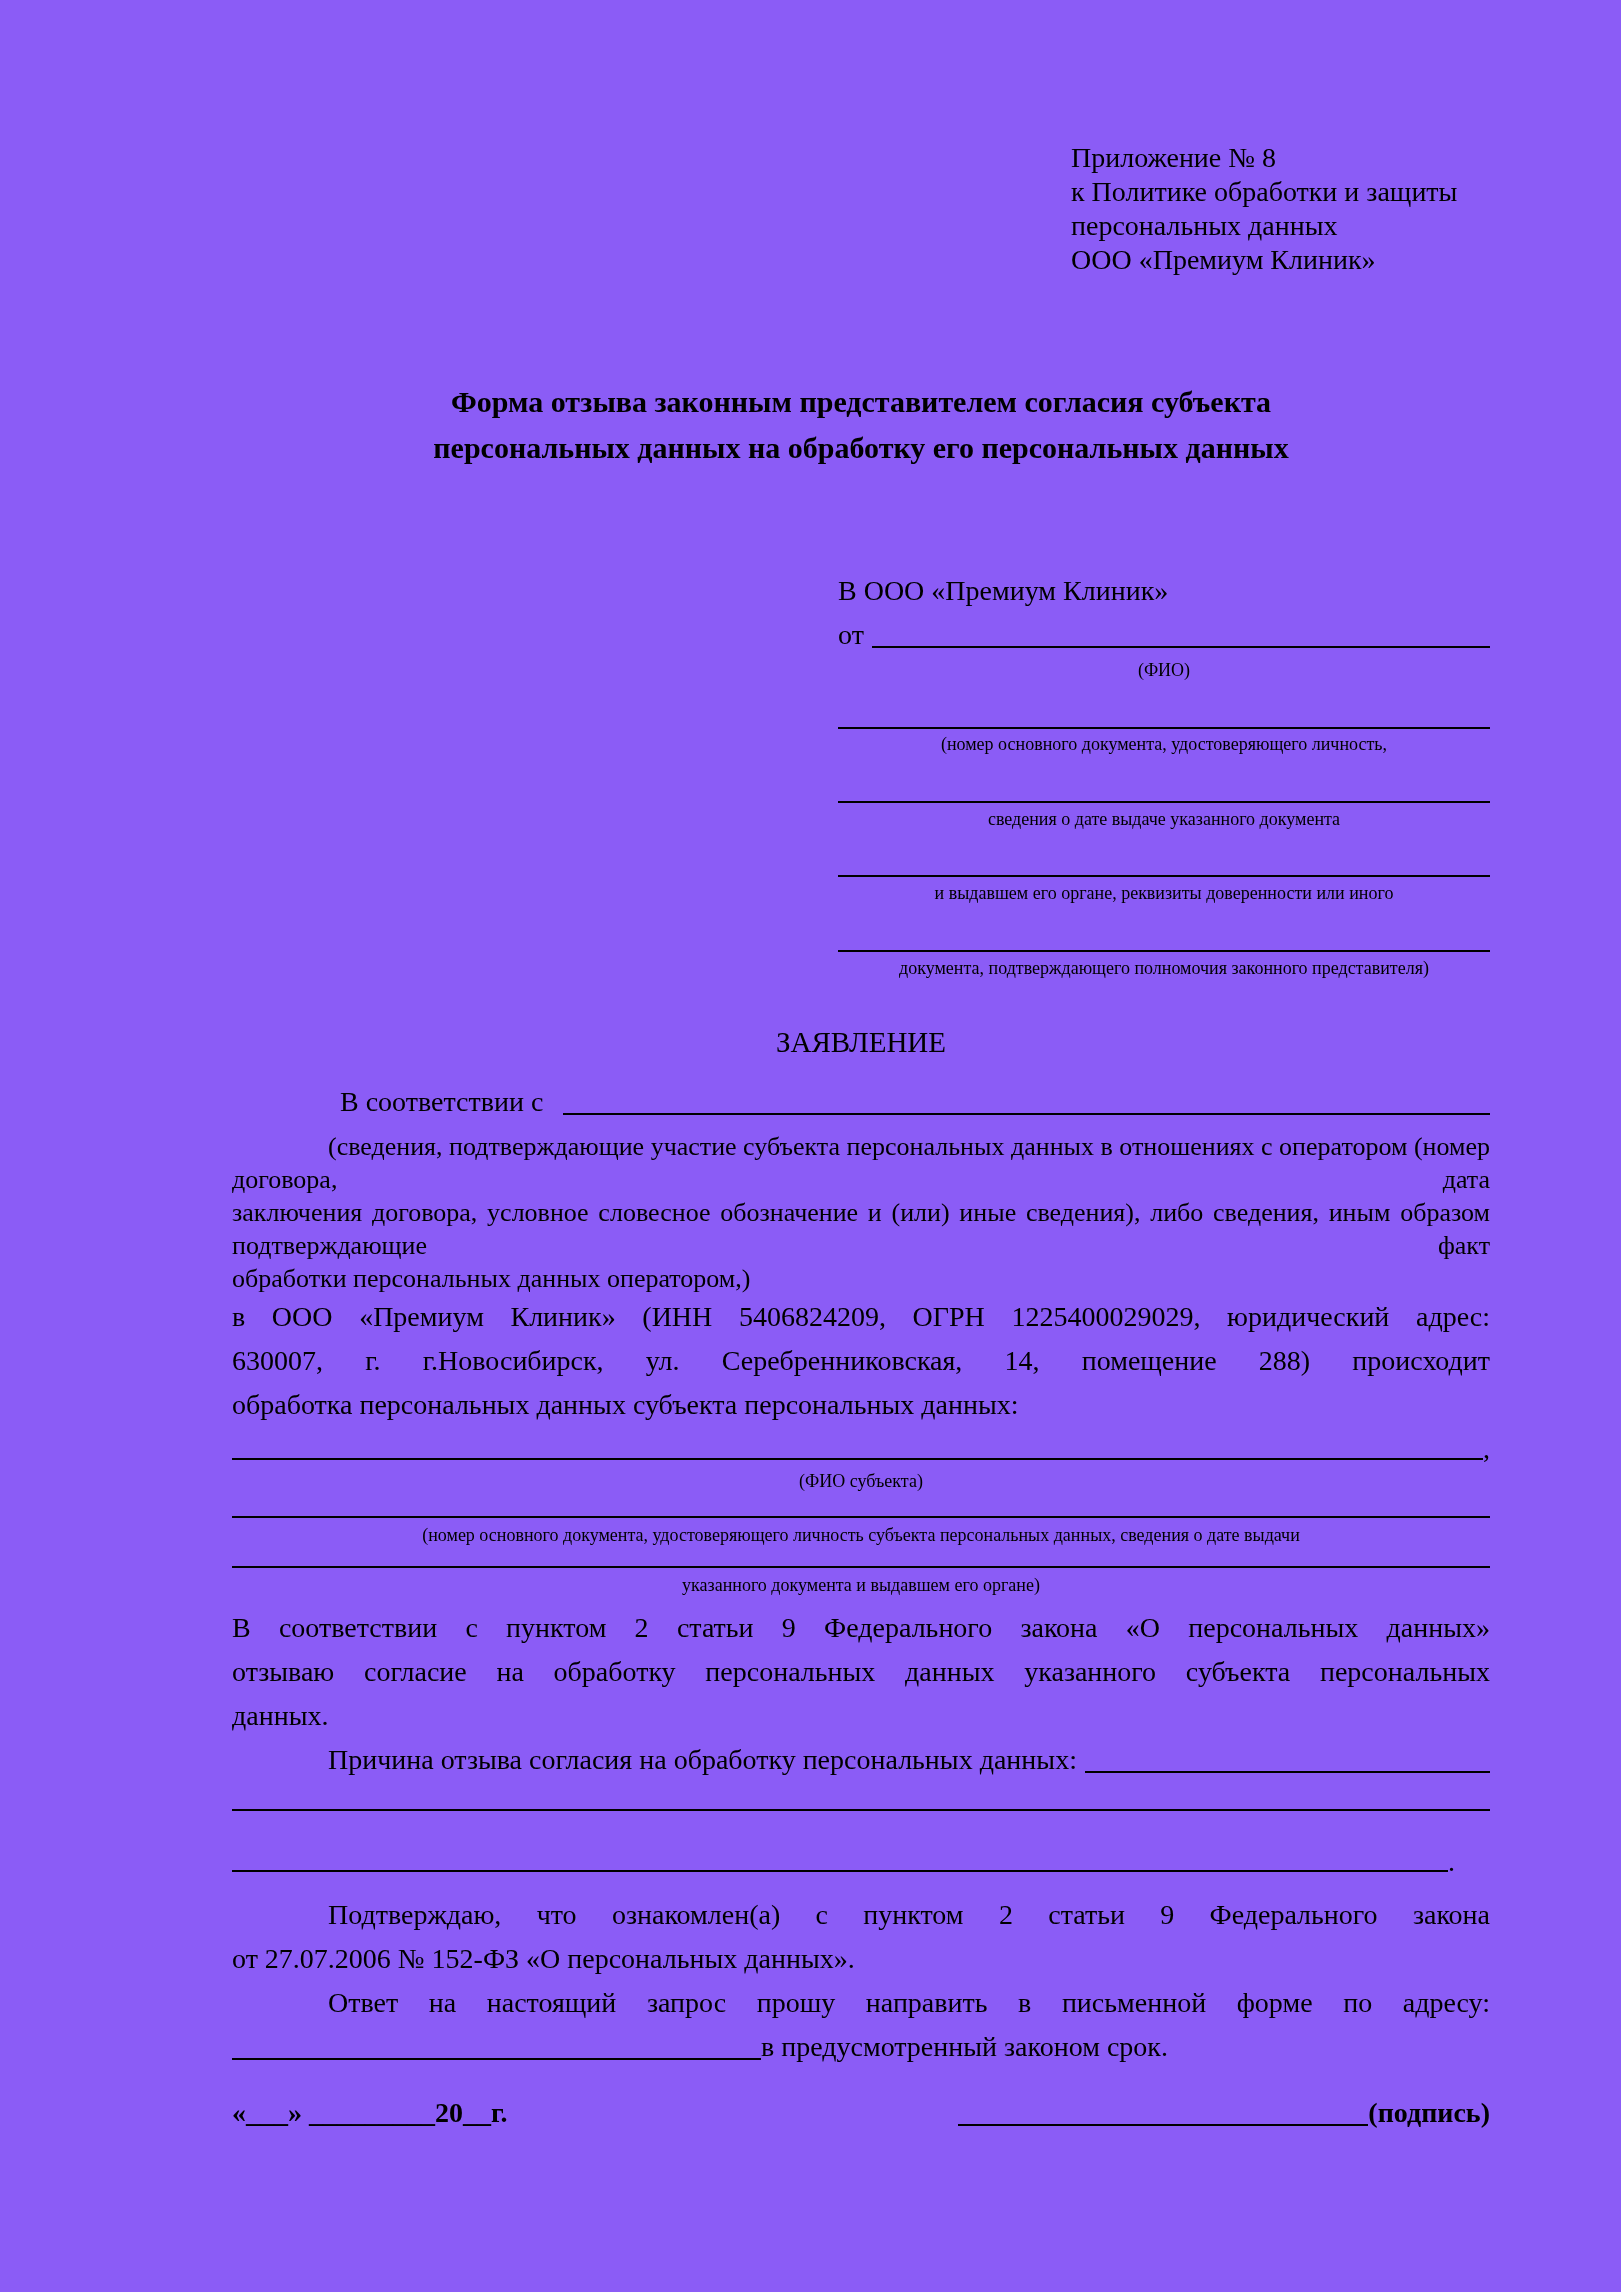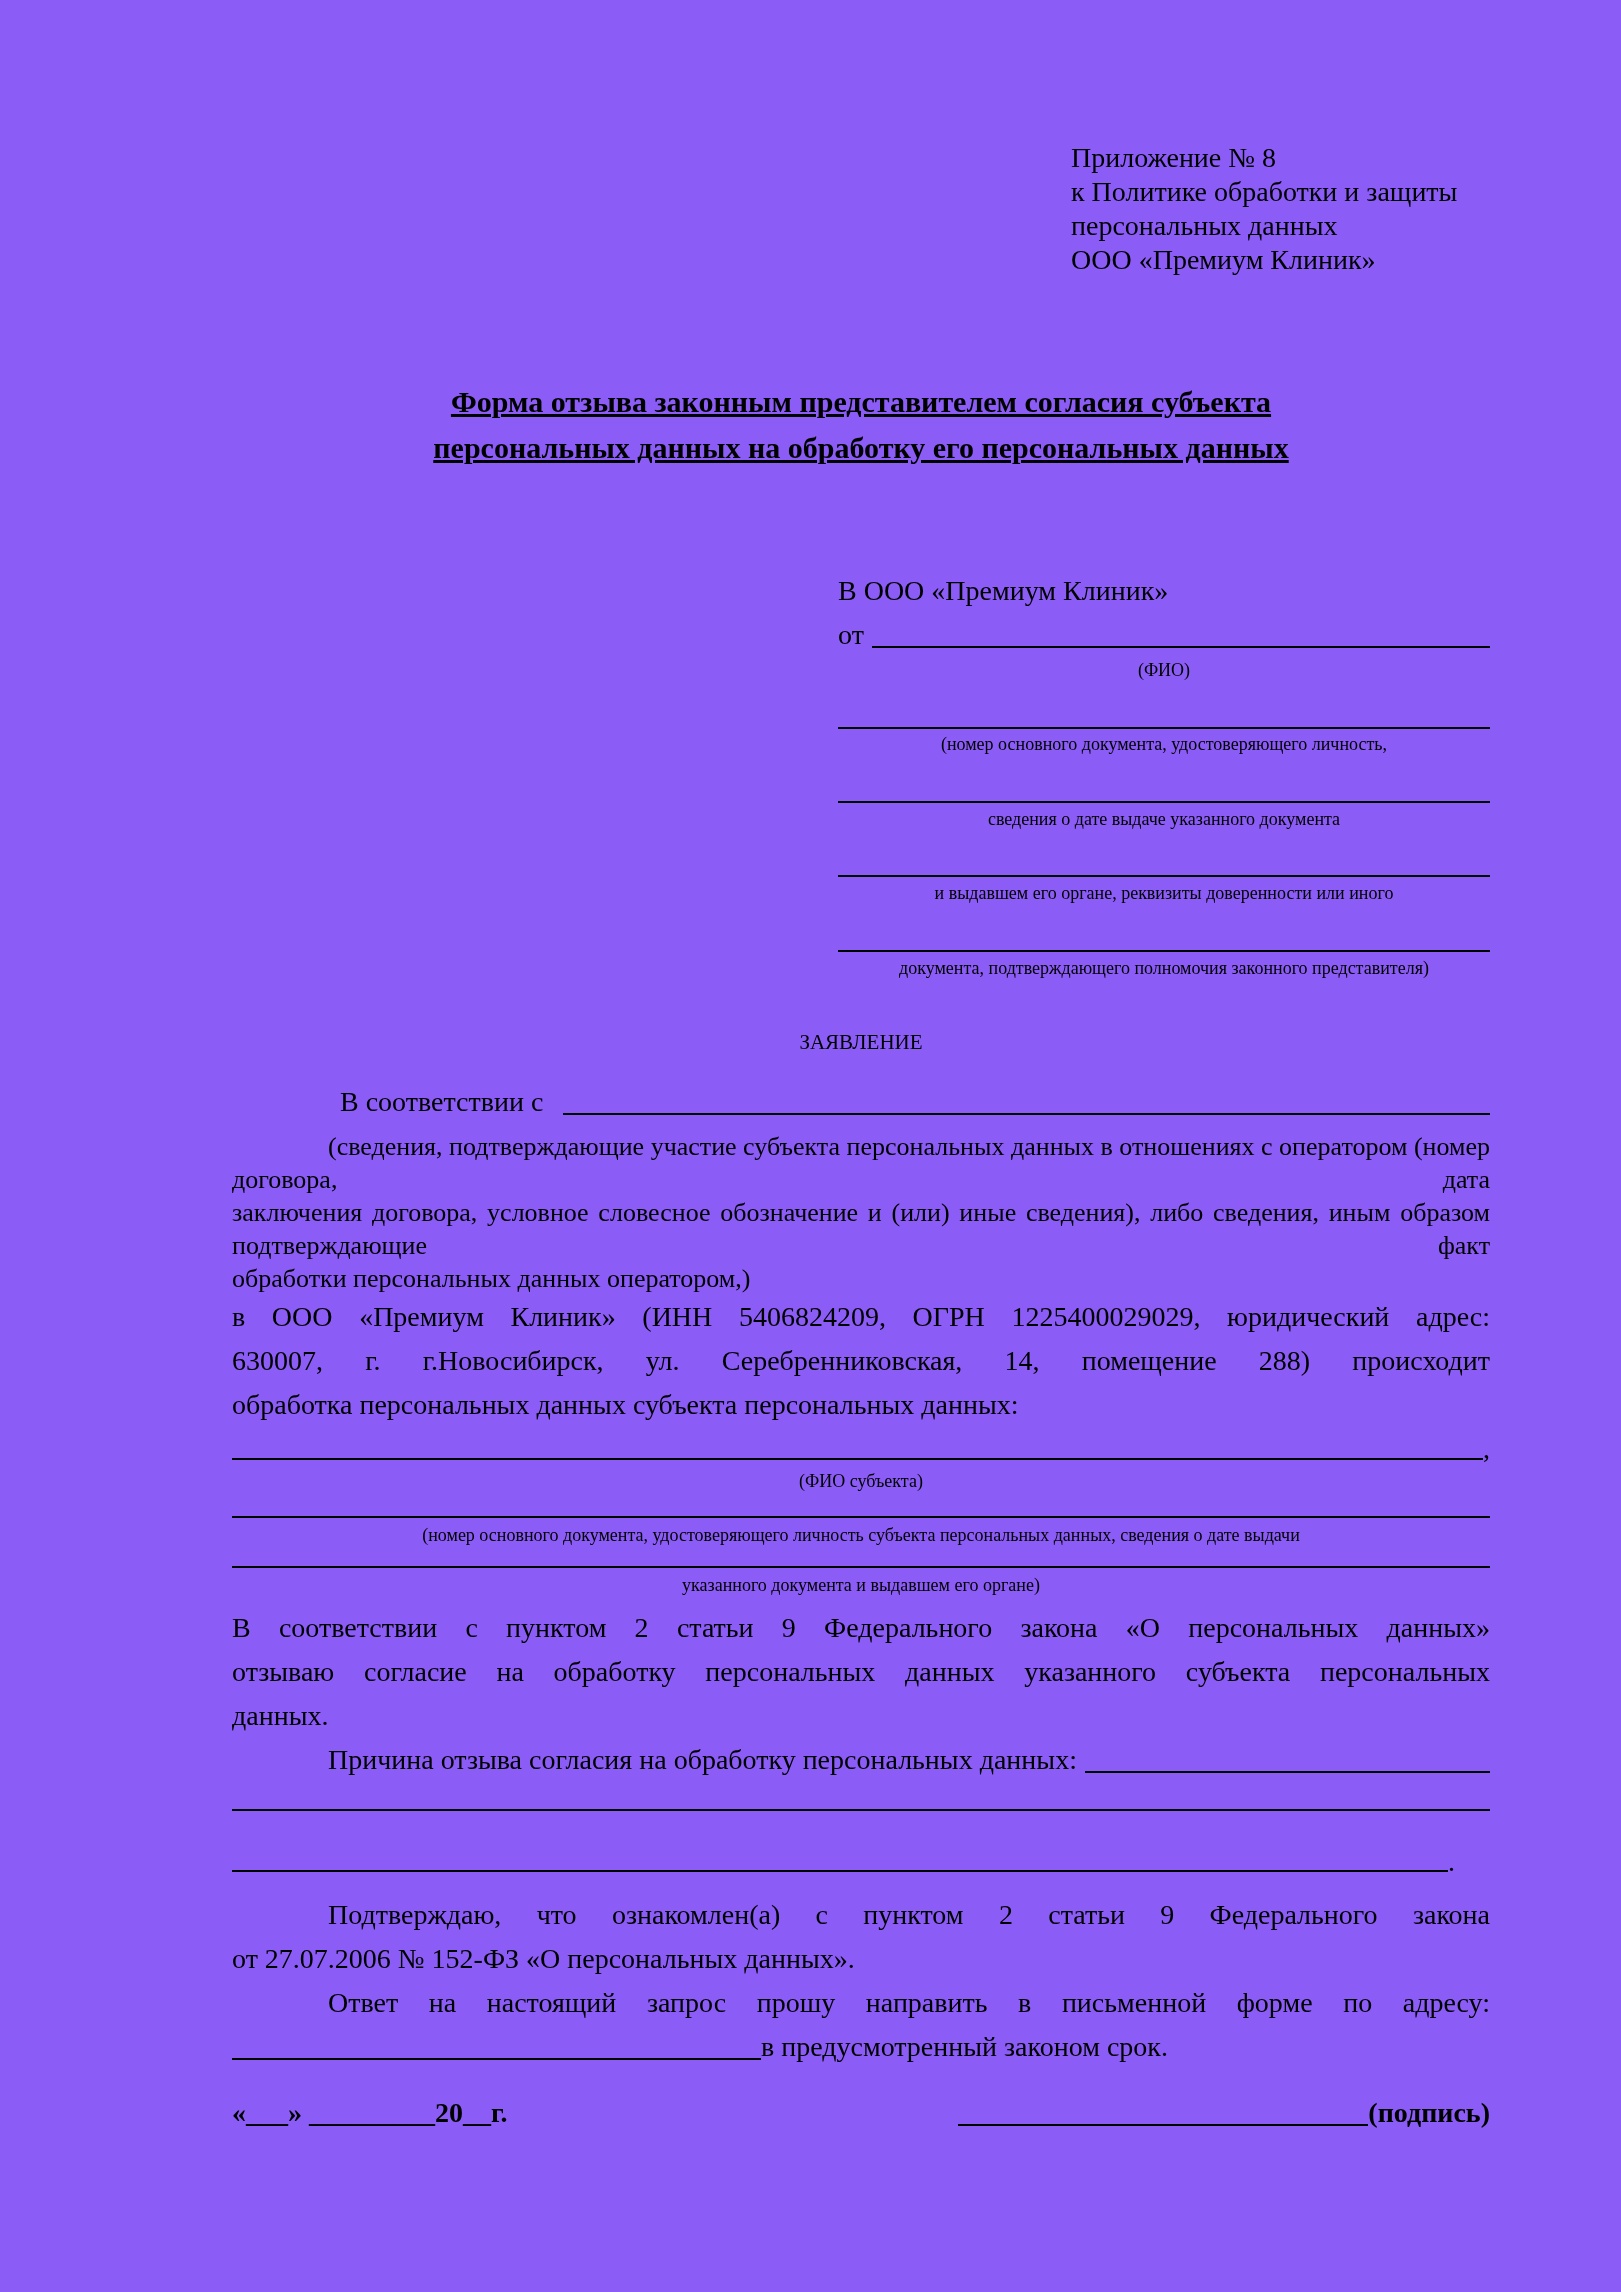--- a/index.html
+++ b/index.html
@@ -14,35 +14,35 @@
     overflow:hidden;
   }
   .content {
     position:absolute;
     left:232px; top:0;
     width:1258px;
   }
   
   .appendix { margin-left:839px; margin-top:141px; line-height:34px; }
   
-  .title { margin-top:102px; text-align:center; font-weight:bold; font-size:30px; line-height:46px;text-decoration:underline; }
+  .title { margin-top:102px; text-align:center; font-weight:bold; font-size:30px; line-height:46px; }
   
   .addressee { margin-top:98px; margin-left:606px; width:652px; }
   .fill-row { display:flex; align-items:flex-end; }
   .fill-row .lbl { white-space:nowrap; }
   .fill { flex:1 1 auto; border-bottom:2px solid #000; margin-bottom:8.8px; min-height:1px; }
   .lbl-gap { margin-right:7.8px; }
   .scap { font-size:18px; line-height:26.5px; }
   .center { text-align:center; }
   .afield { margin-top:43px; }
   .afield:first-of-type { margin-top:27.4px; }
   .afield .line { height:0; border-top:2px solid #000; }
   .afield .scap { margin-top:2.9px; }
   
-  .zayav { margin-top:39px; text-align:center; font-size:21px; }
+  .zayav { margin-top:39px; text-align:center; font-size:29px; }
   .accord-row { margin-top:15.7px;gap:12px; }
   .ind-spacer { display:inline-block; width:96px; flex:0 0 96px; }
   .cap-para { margin-top:5.9px; font-size:26px; line-height:33px; }
   .jline { text-align:justify; text-align-last:justify; }
   .ind { text-indent:96px; }
   .para { margin-top:0; }
   .hr { height:0; border-top:2px solid #000; }
   .hr-doc1 { margin-top:21.6px; }
   .hr-doc2 { margin-top:17.6px; }
   .cap-after-hr { margin-top:3.9px; }

